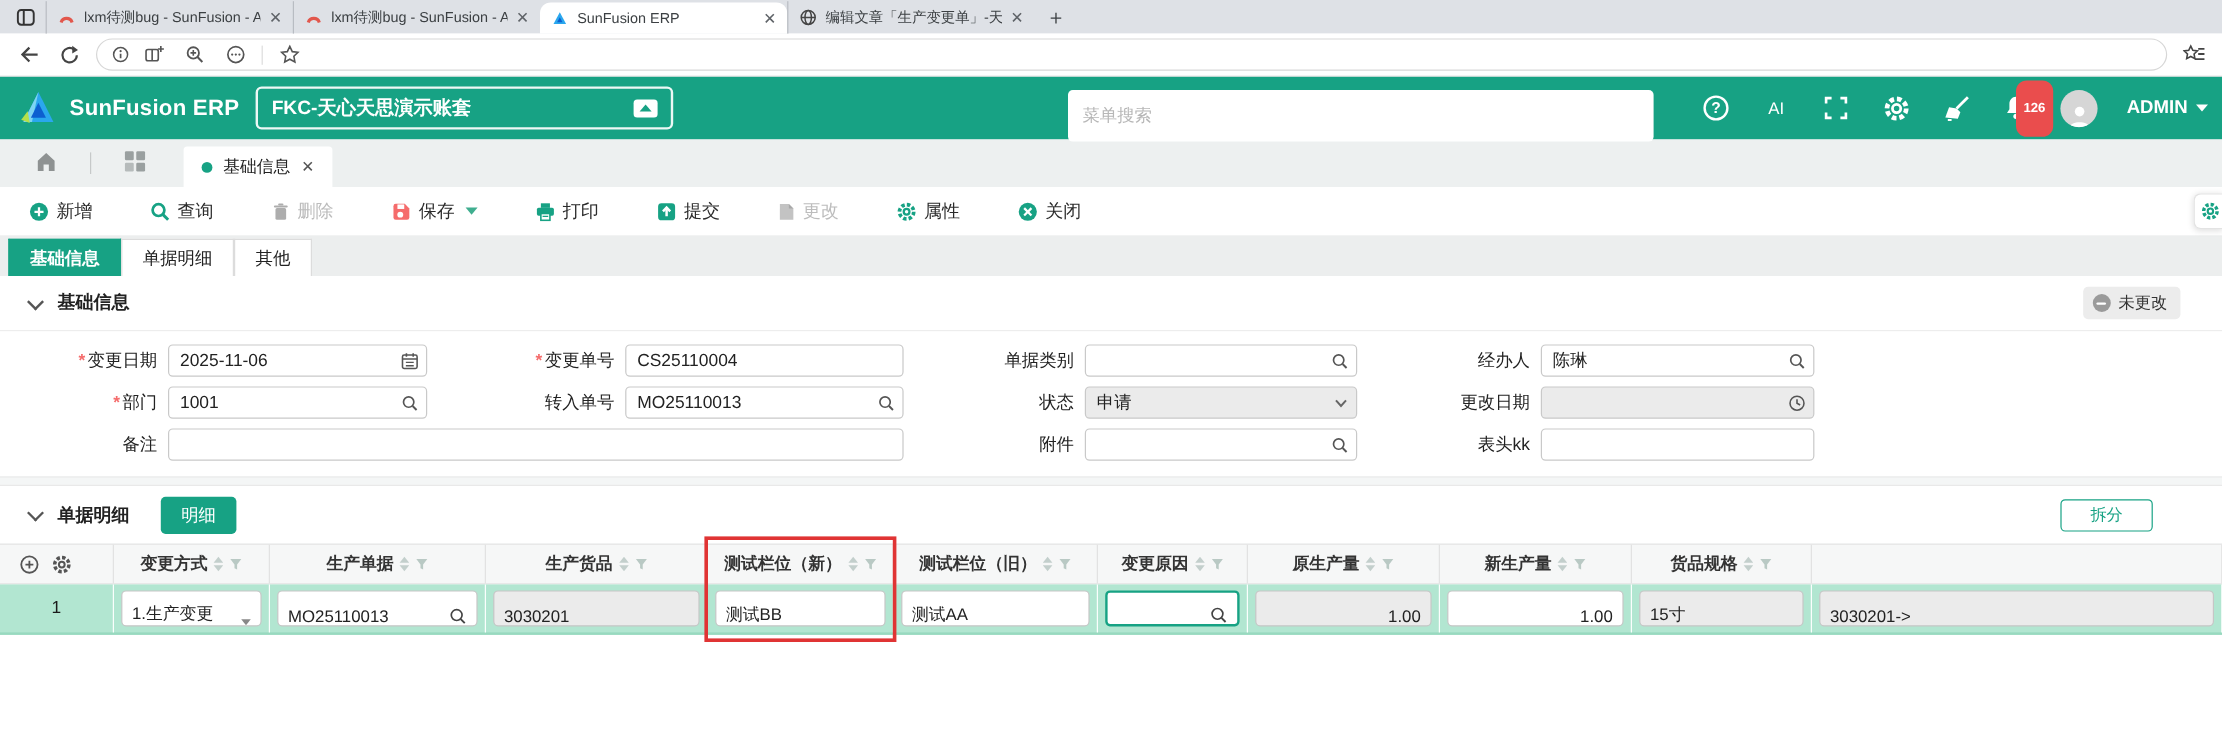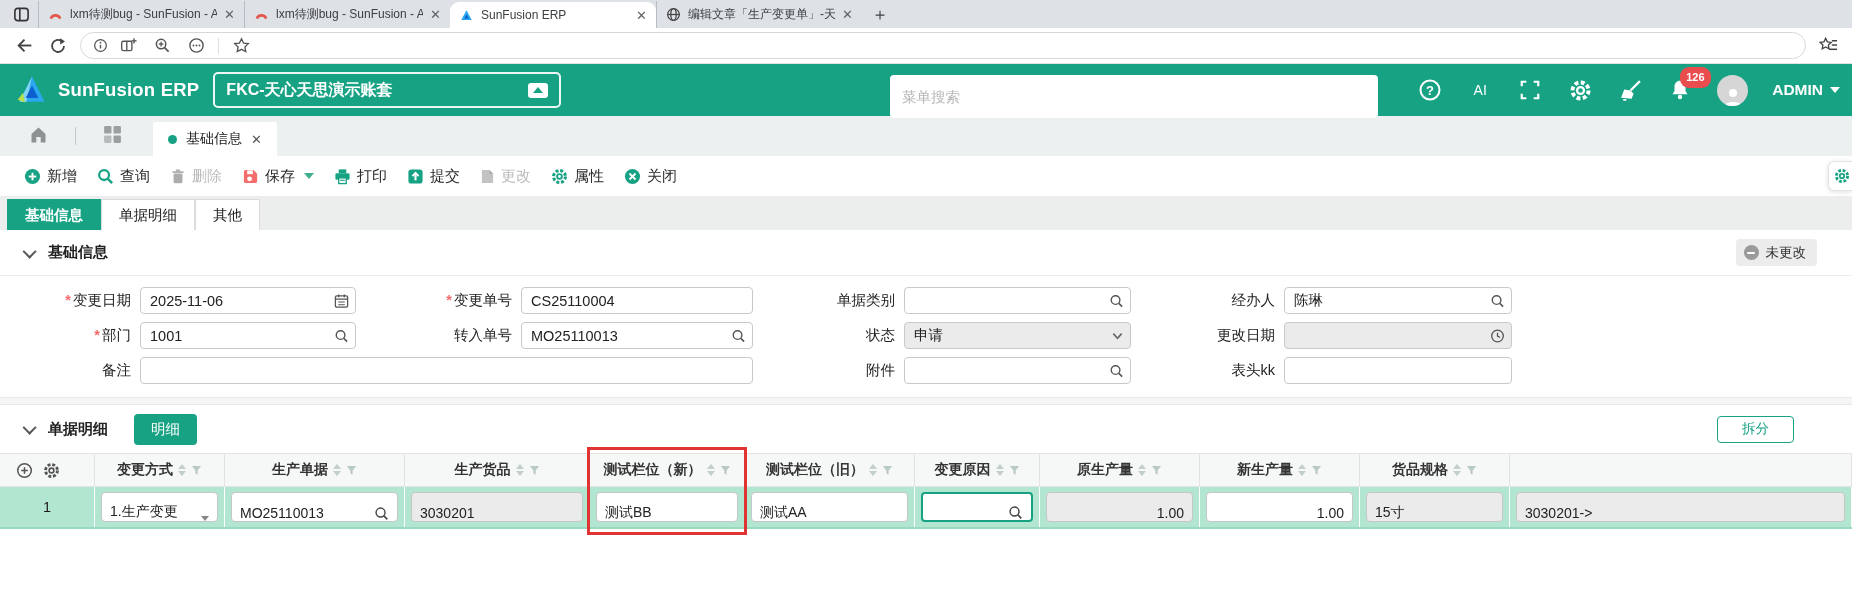--- a/index.html
+++ b/index.html
@@ -31,34 +31,34 @@
   .brand{color:#fff;font-weight:bold;font-size:18.5px;margin:0 4px 0 8px;letter-spacing:.2px}
   .acctbox{width:348px;height:36px;border:2px solid rgba(255,255,255,.92);border-radius:5px;display:flex;align-items:center;padding:0 11px;color:#fff;font-weight:bold;font-size:16px;margin-left:10px}
   .acctcaret{margin-left:auto;width:20px;height:15px;background:#fff;border-radius:3px;display:flex;align-items:center;justify-content:center}
   .acctcaret i{width:0;height:0;border-left:5px solid transparent;border-right:5px solid transparent;border-bottom:6px solid var(--teal)}
   .searchbox{position:absolute;left:890px;top:11px;width:488px;height:43px;background:#fff;border-radius:4px;display:flex;align-items:center;padding:0 12px}
   .searchbox input{border:0;outline:0;width:100%;font-size:14.5px;color:#333;font-family:inherit}
   ::placeholder{color:#b7b7b7}
   .hicons{position:absolute;right:12px;top:0;height:52px;display:flex;align-items:center;gap:24px}
   .hbtn{min-width:26px;height:28px;display:flex;align-items:center;justify-content:center;position:relative}
   .ailbl{color:#fff;font-weight:normal;font-size:14px}
-  .bellbadge{position:absolute;top:-9px;left:13px;background:#ea4d4d;color:#fff;font-size:11px;font-weight:bold;border-radius:9px;padding:4px 6px;line-height:1.2}
+  .bellbadge{position:absolute;top:-9px;left:13px;background:#ea4d4d;color:#fff;font-size:11px;font-weight:bold;border-radius:9px;padding:17px 6px;line-height:1.2}
   .avatar{width:31px;height:31px;border-radius:50%;background:#d6d6d6;display:flex;align-items:flex-end;justify-content:center;overflow:hidden}
   .admin{color:#fff;font-weight:bold;font-size:15.5px;display:flex;align-items:center;gap:7px}
   .wcaret{width:0;height:0;border-left:5px solid transparent;border-right:5px solid transparent;border-top:6px solid #fff}
 
   
   .navrow{height:40px;background:#edf0f0;display:flex;align-items:center;padding-left:28px}
   .navdiv{width:1px;height:18px;background:#c6c9c9;margin:0 26px}
   .wtab{height:34px;align-self:flex-end;background:#fff;display:flex;align-items:center;gap:9px;padding:0 15px;margin-left:30px;font-size:14px;color:#222;border-radius:3px 3px 0 0}
   .wtab .dot{width:9px;height:9px;border-radius:50%;background:var(--teal)}
   .wtab .cl{color:#555;font-size:13px}
 
   
-  .toolbar{height:40px;background:#fff;display:flex;align-items:center;gap:20px;padding-left:24px;position:relative}
+  .toolbar{height:40px;background:#fff;display:flex;align-items:center;gap:48px;padding-left:24px;position:relative}
   .tbtn{display:flex;align-items:center;gap:6px;font-size:15px;color:#2b2b2b;white-space:nowrap}
   .tbtn.dis{color:#bcbcbc}
   .tchev{width:0;height:0;border-left:5px solid transparent;border-right:5px solid transparent;border-top:6px solid #3fae8f;margin-left:3px}
   .gearfloat{position:absolute;right:0;top:5px;width:24px;height:30px;background:#fff;border:1px solid #e3e3e3;border-right:none;border-radius:6px 0 0 6px;box-shadow:0 1px 5px rgba(0,0,0,.13);display:flex;align-items:center;padding-left:5px}
 
   
   .ctabs{height:34px;background:#eceeee;display:flex;align-items:flex-end;padding-left:7px;gap:0}
   .ctab{height:31px;padding:0 17px;background:#fff;border:1px solid #dcdcdc;border-bottom:none;display:flex;align-items:center;font-size:14.5px;color:#222}
   .ctab.active{background:var(--teal);color:#fff;border-color:var(--teal);font-weight:bold}
 

